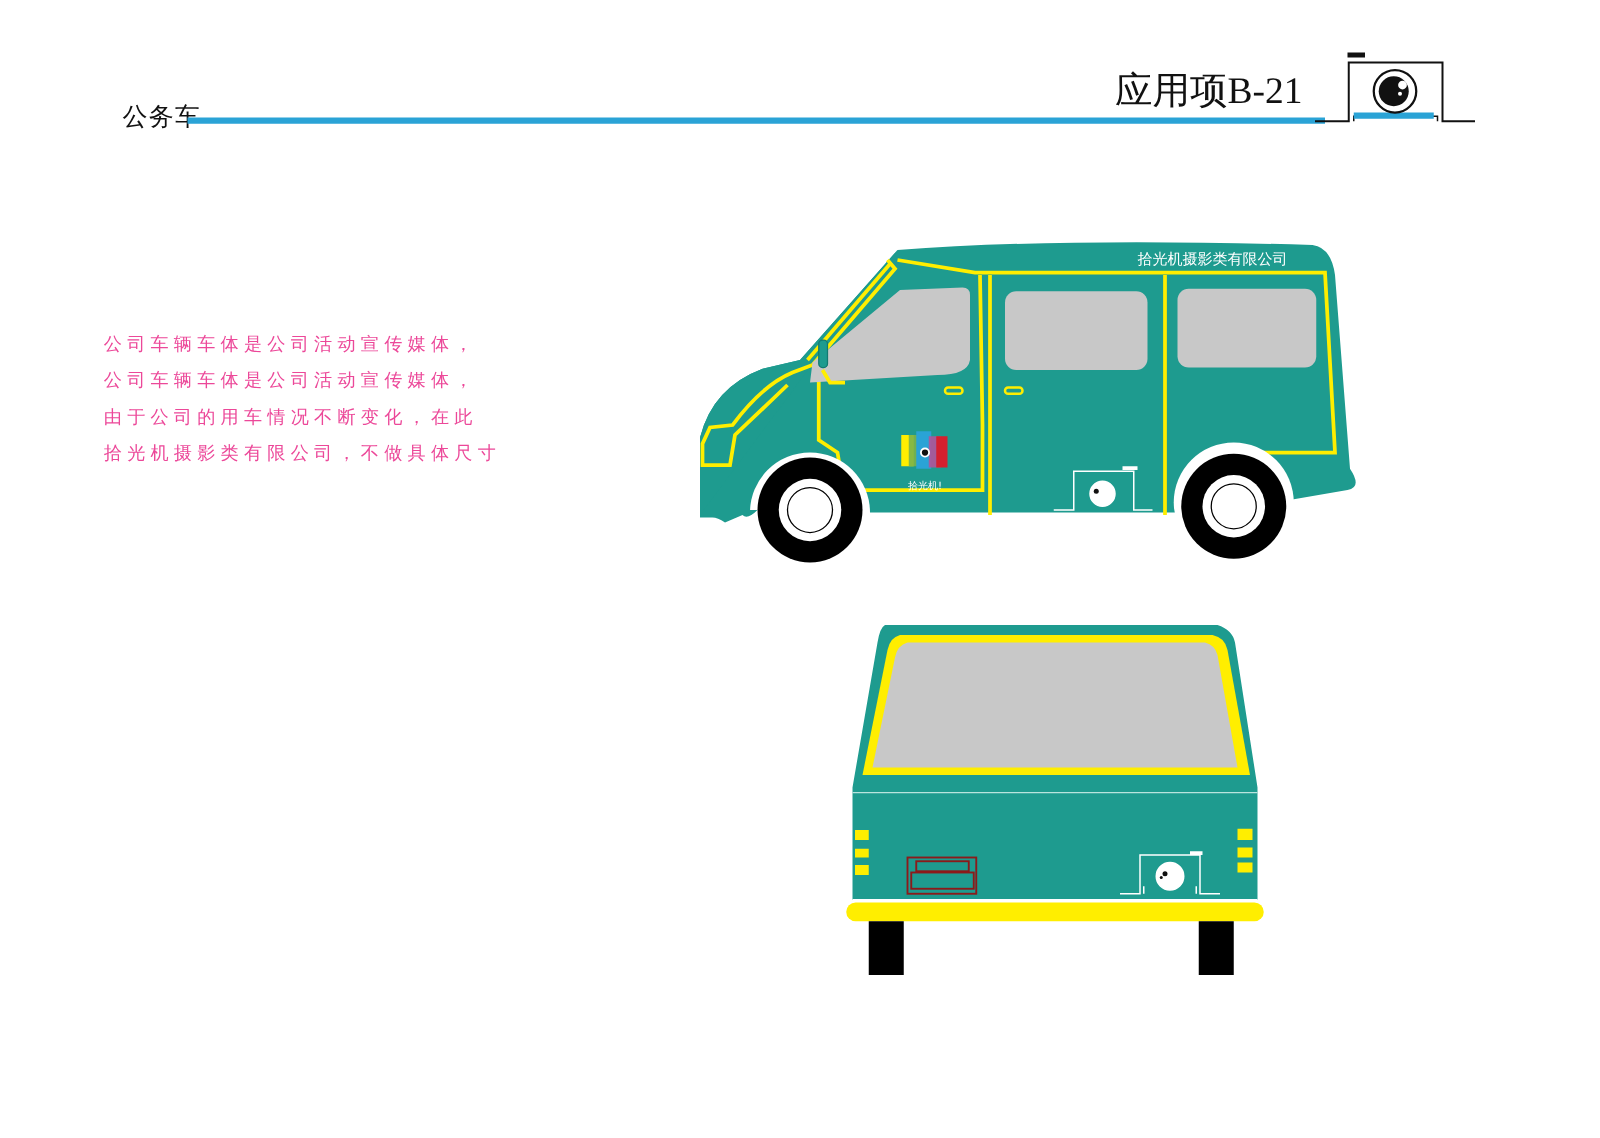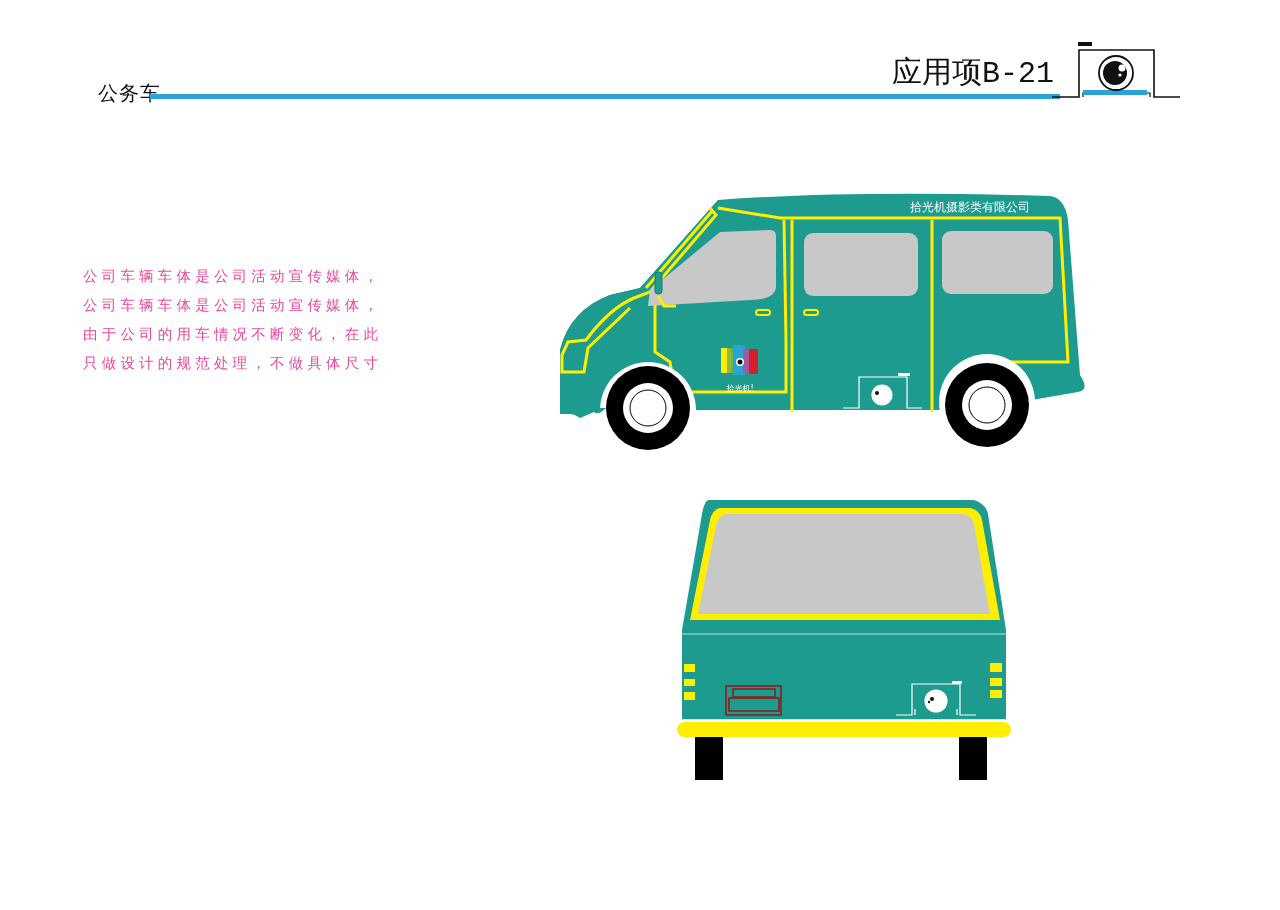--- a/index.html
+++ b/index.html
@@ -1,19 +1,19 @@
 <!DOCTYPE html>
 <html><head>
 <meta charset="utf-8">
 <style>
   html, body { margin:0; padding:0; background:#ffffff; }
   body { width:1280px; height:910px; position:relative; overflow:hidden; font-family:"DejaVu Sans", "Liberation Sans", sans-serif; }
   .section-title { position:absolute; left:84px; top:80px; font-size:20px; color:#111; letter-spacing:1px;margin-left:14px; }
   .header-line { position:absolute; left:150px; top:94px; width:910px; height:5px; background:#2aa3d6; }
-  .item-code { position:absolute; left:892px; top:52px; font-size:30px; color:#111; font-family:Liberation Mono, monospace; letter-spacing:0px; }
+  .item-code { position:absolute; left:892px; top:52px; font-size:30px; color:#111; font-family:Liberation Serif, serif; letter-spacing:0px; }
   .header-logo { position:absolute; left:1052px; top:38px; width:130px; height:64px; }
   .description { position:absolute; left:83px; top:262px; width:300px; font-size:14.5px; line-height:29px; color:#ec4899; letter-spacing:4.2px; }
   .description div { white-space:nowrap; }
   .side-view { position:absolute; left:550px; top:180px; width:550px; height:280px; }
   .rear-view { position:absolute; left:670px; top:490px; width:350px; height:300px; }
 </style>
 </head>
 <body>
 
 <div class="section-title">公务车</div>
@@ -28,21 +28,21 @@
   <circle cx="64" cy="35" r="17" fill="#fff" stroke="#111" stroke-width="1.8"></circle>
   <circle cx="63" cy="35" r="12" fill="#111"></circle>
   <circle cx="70" cy="30" r="3.5" fill="#fff"></circle>
   <circle cx="68" cy="37" r="1.6" fill="#fff"></circle>
 </svg>
 
 <div class="description">
   <div>公司车辆车体是公司活动宣传媒体，</div>
   <div>公司车辆车体是公司活动宣传媒体，</div>
   <div>由于公司的用车情况不断变化，在此</div>
-  <div>只做设计的规范处理，不做具体尺寸</div>
+  <div>拾光机摄影类有限公司，不做具体尺寸</div>
 </div>
 
 <svg class="side-view" viewBox="0 0 550 280">
 
   <path d="M168,20 Q300,10 500,16 Q515,18 518,40 L530,195 Q540,210 528,212 L470,222 L400,230 L120,230 L10,230 L10,170 Q20,130 60,115 L90,108 Z" fill="#1e9b8f"></path>
   <path d="M168,20 L90,108 L60,115 Q20,130 10,170 L10,230 L30,232 Q40,240 50,232 L10,232 Z" fill="#1e9b8f"></path>
 
   <path d="M168,28 L230,38 L510,38 L518,182 L445,182" fill="none" stroke="#ffee00" stroke-width="3"></path>
   <path d="M160,28 L166,35 L100,112 L84,118 Q60,128 36,160 L18,162 L12,175 L12,192 L34,192 L38,168 L80,128" fill="none" stroke="#ffee00" stroke-width="3"></path>
   <path d="M163,30 L96,108" fill="none" stroke="#ffee00" stroke-width="3"></path>

